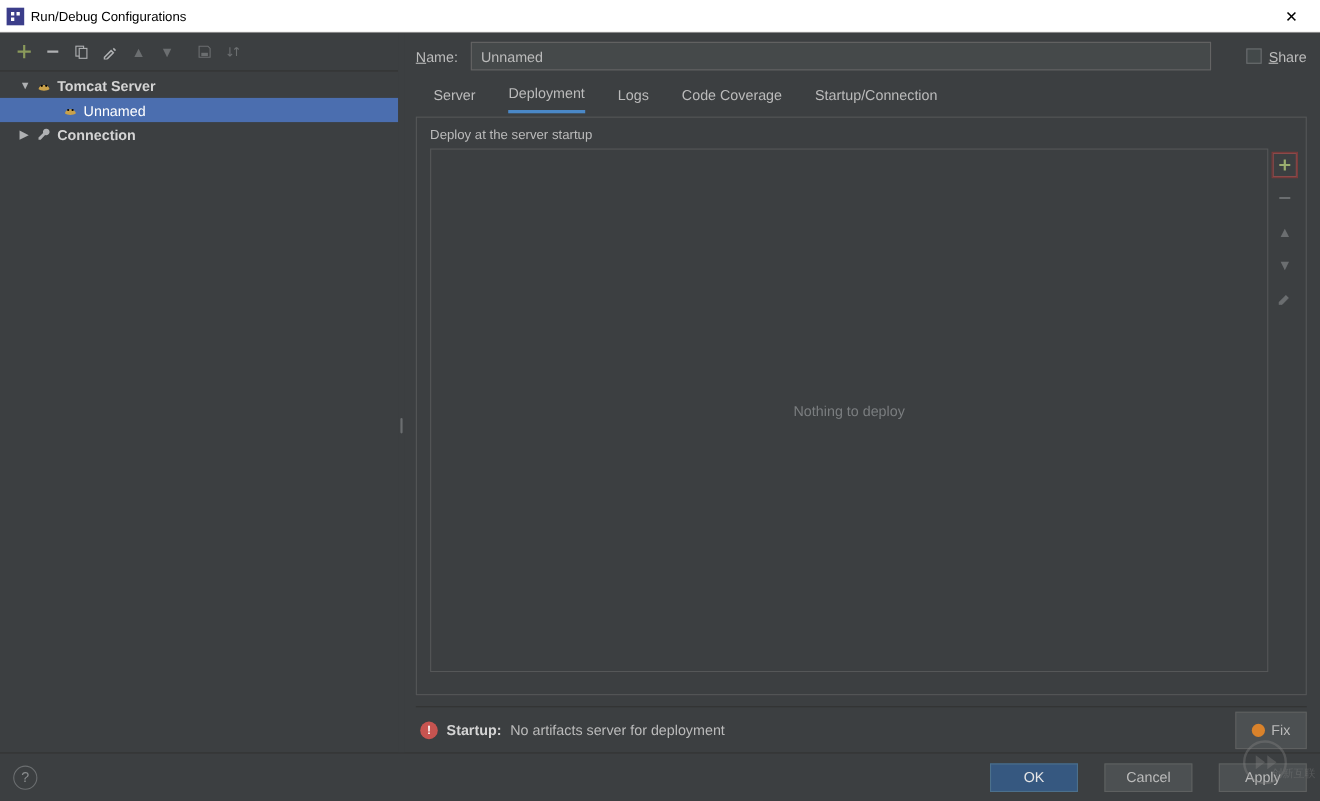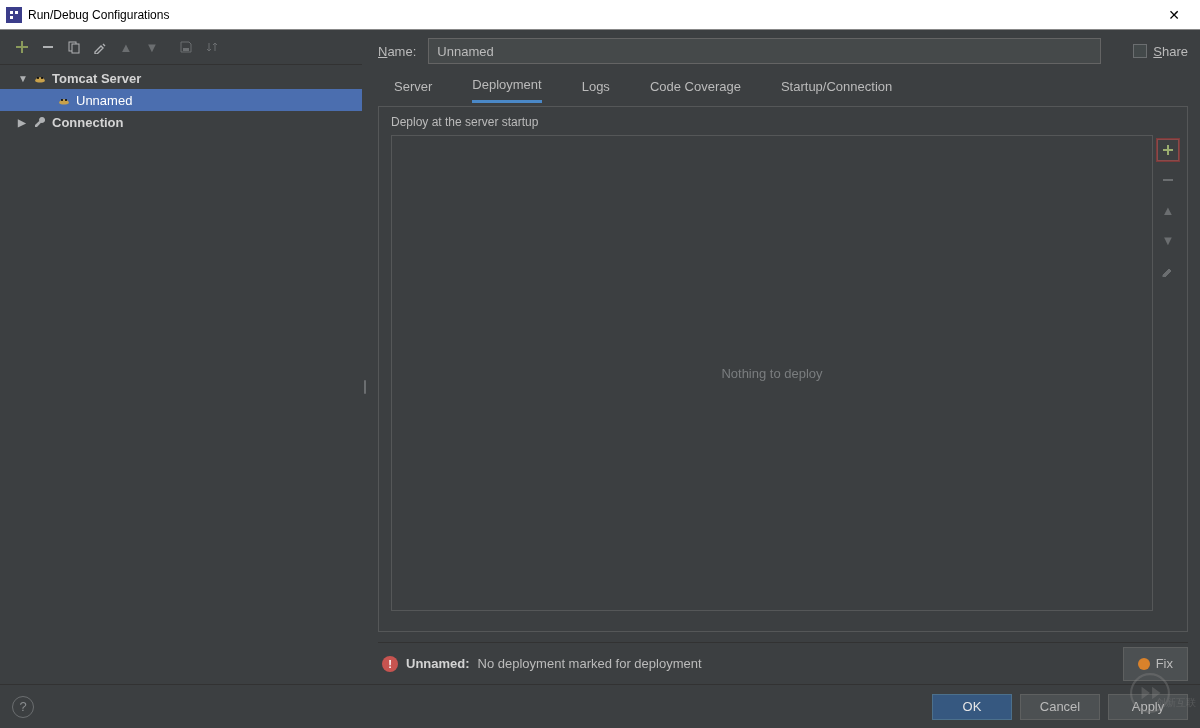--- a/index.html
+++ b/index.html
@@ -24,40 +24,40 @@
 .tree-row.indent2 { padding-left: 56px; }
 .splitter { width:6px; background:#3c3f41; position:relative; }
 .splitter::after { content:''; position:absolute; left:2px; top:350px; width:2px; height:14px; background:#6b6e70; border-radius:1px; }
 .right-panel { flex:1; display:flex; flex-direction:column; padding: 0 12px 0 10px; }
 .name-row { display:flex; align-items:center; height:42px; gap:12px; }
 .name-row label { color:#bbbbbb; }
 .name-row label u { text-decoration: underline; }
 .name-input { flex:1; height:26px; background:#45494a; border:1px solid #646464; color:#bbbbbb; padding:0 8px; font-size:13px; }
 .share-box { display:flex; align-items:center; gap:6px; color:#bbbbbb; margin-left:20px; }
 .share-box .chk { width:14px; height:14px; border:1px solid #6b6e70; background:#43494a; }
-.tabs { display:flex; gap:40px; height:30px; align-items:flex-end; padding-left:16px; border-bottom: none; }
+.tabs { display:flex; gap:30px; height:30px; align-items:flex-end; padding-left:16px; border-bottom: none; }
 .tab { color:#bbbbbb; padding-bottom:8px; cursor:pointer; font-size:13px; }
 .tab.active { color:#bbbbbb; border-bottom: 3px solid #4a88c7; margin-bottom:-1px; }
 .tab-pane { flex:1; border:1px solid #555758; background:#3c3f41; margin-top:4px; display:flex; flex-direction:column; padding:8px 6px 20px 12px; }
 .deploy-label { color:#bbbbbb; font-size:12px; margin-bottom:6px; }
 .deploy-area { flex:1; display:flex; }
 .deploy-list { flex:1; border:1px solid #555758; background:#3c3f41; display:flex; align-items:center; justify-content:center; }
 .deploy-list .placeholder { color:#7a7d7f; }
 .deploy-tools { width:26px; display:flex; flex-direction:column; align-items:center; gap:8px; padding-top:4px; margin-left:2px; }
 .dtool { width:22px; height:22px; display:flex; align-items:center; justify-content:center; color:#6b6e70; cursor:pointer; }
 .dtool.add { color:#9aad6f; border:1px solid #8a4a4a; outline:1px solid #7d3a3a; }
 .warning-row { height:42px; display:flex; align-items:center; border-top:1px solid #323232; margin-top:10px; padding-left:4px; gap:8px; }
 .warn-icon { width:16px; height:16px; background:#c75450; border-radius:50%; display:flex; align-items:center; justify-content:center; color:#fff; font-size:11px; font-weight:bold; }
 .warning-row b { color:#d4d4d4; }
 .warning-row span.msg { color:#bbbbbb; }
 .fix-btn { margin-left:auto; height:24px; padding:16px 14px; background:#4c5052; border:1px solid #5e6060; color:#bbbbbb; display:flex; align-items:center; gap:6px; cursor:pointer; }
 .fix-btn .bulb { width:12px; height:12px; background:#d9822b; border-radius:50%; position:relative; }
 .bottom-bar { height:44px; border-top:1px solid #323232; display:flex; align-items:center; padding:0 12px; }
 .help-btn { width:22px; height:22px; border-radius:50%; border:1px solid #6b6e70; display:flex; align-items:center; justify-content:center; color:#8a8d8f; cursor:pointer; font-size:13px; }
-.dlg-buttons { margin-left:auto; display:flex; gap:8px; }
+.dlg-buttons { margin-left:auto; display:flex; gap:24px; }
 .dlg-btn { height:26px; width:80px; border:1px solid #5e6060; background:#4c5052; color:#bbbbbb; cursor:pointer; font-size:13px; }
 .dlg-btn.primary { background:#365880; border-color:#4c708c; color:#e6e6e6; }
 .watermark { position:absolute; right:0; bottom:12px; width:100px; height:46px; display:flex; align-items:center; justify-content:center; opacity:0.35; pointer-events:none; }
 .watermark svg { width:42px; height:42px; }
 .watermark-text { position:absolute; right:4px; bottom:6px; font-size:10px; color:#888; }
 .tomcat-icon svg { width:14px; height:14px; }
 .wrench-icon svg { width:14px; height:14px; }
 </style>
 </head>
 <body>
@@ -193,22 +193,22 @@
               <svg width="14" height="14" viewBox="0 0 14 14">
                   <path d="M2 12l6-6 2 2-6 6H2v-2z" stroke="#6b6e70" fill="#6b6e70"></path>
                 </svg>
             </div>
           </div>
         </div>
       </div>
 
       <div class="warning-row">
         <div class="warn-icon">!</div>
-        <b>Unnamed:</b>
-        <span class="msg">No deployment marked for deployment</span>
+        <b>Startup:</b>
+        <span class="msg">No artifacts server for deployment</span>
         <div class="fix-btn">
           <span class="bulb"></span>
           <span>Fix</span>
         </div>
       </div>
     </div>
   </div>
 
   <div class="bottom-bar">
     <div class="help-btn">?</div>

